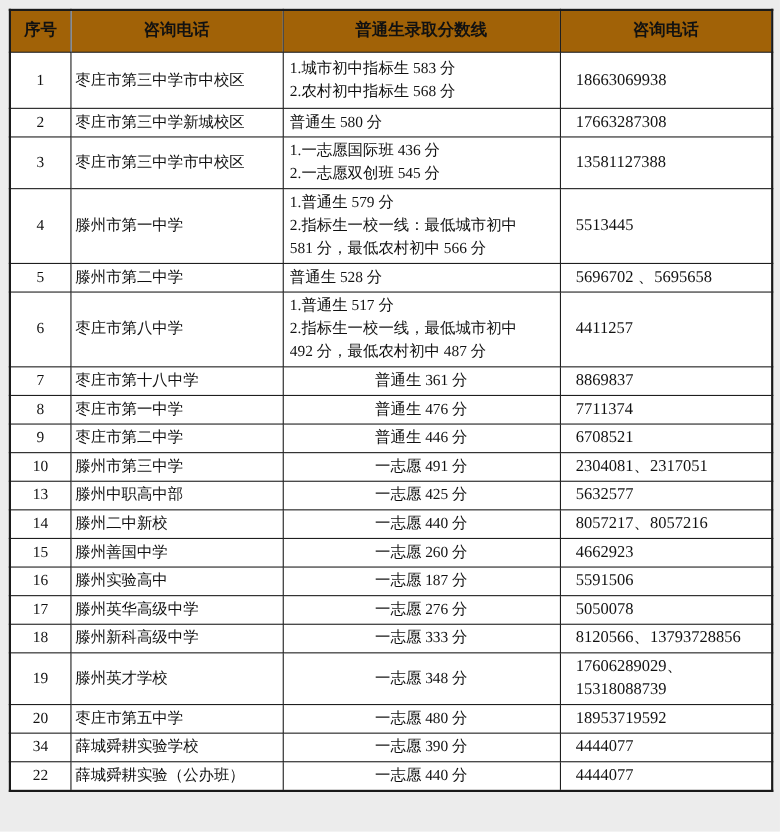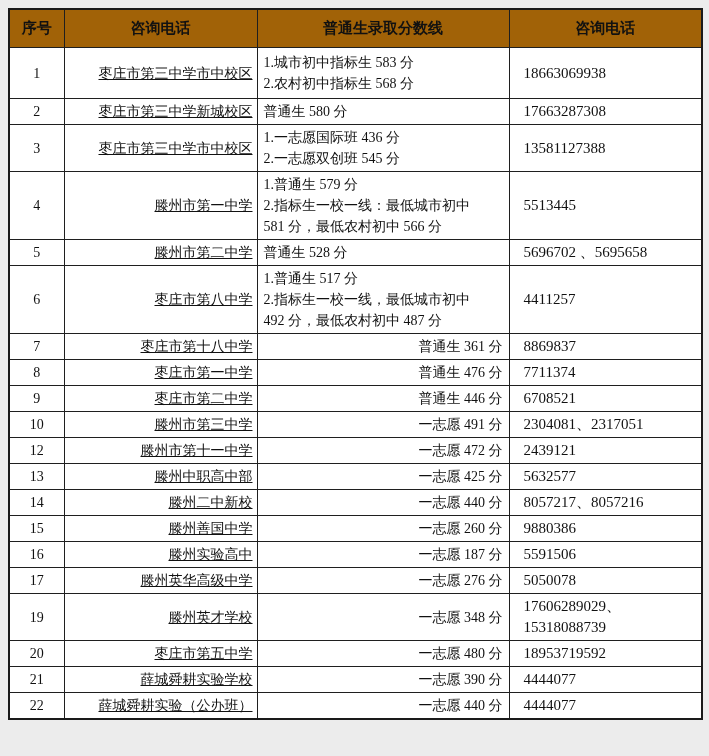--- a/index.html
+++ b/index.html
@@ -31,23 +31,23 @@
     overflow:hidden;
   }
   th{
     font-weight:bold;
     font-size:15px;
     height:37px;
     text-align:center;
     background:#a16207;
   }
   td.no{text-align:center;}
-  td.school{text-align:right;padding:0 4px;text-decoration:underline;}
+  td.school{text-align:left;padding:0 4px;}
   td.score{
-    text-align:right;
+    text-align:center;
     white-space:pre-line;
     padding:2px 6px;
   }
   td.score.al{text-align:left;}
   td.phone{
     text-align:left;
     padding:2px 20px 2px 14px;
     white-space:pre-line;
     font-size:15px;
   }
@@ -137,69 +137,69 @@
         <td class="score">普通生 446 分</td>
         <td class="phone">6708521</td>
       </tr>
       <tr class="s">
         <td class="no">10</td>
         <td class="school">滕州市第三中学</td>
         <td class="score">一志愿 491 分</td>
         <td class="phone">2304081、2317051</td>
       </tr>
       <tr class="s">
-        <td class="no">12</td>
-        <td class="school">滕州市第十一中学</td>
-        <td class="score">一志愿 472 分</td>
-        <td class="phone">2439121</td>
-      </tr>
-      <tr class="s">
         <td class="no">13</td>
         <td class="school">滕州中职高中部</td>
         <td class="score">一志愿 425 分</td>
         <td class="phone">5632577</td>
       </tr>
       <tr class="s">
         <td class="no">14</td>
         <td class="school">滕州二中新校</td>
         <td class="score">一志愿 440 分</td>
         <td class="phone">8057217、8057216</td>
       </tr>
       <tr class="s">
         <td class="no">15</td>
         <td class="school">滕州善国中学</td>
         <td class="score">一志愿 260 分</td>
-        <td class="phone">9880386</td>
+        <td class="phone">4662923</td>
       </tr>
       <tr class="s">
         <td class="no">16</td>
         <td class="school">滕州实验高中</td>
         <td class="score">一志愿 187 分</td>
         <td class="phone">5591506</td>
       </tr>
       <tr class="s">
         <td class="no">17</td>
         <td class="school">滕州英华高级中学</td>
         <td class="score">一志愿 276 分</td>
         <td class="phone">5050078</td>
       </tr>
       <tr class="s">
+        <td class="no">18</td>
+        <td class="school">滕州新科高级中学</td>
+        <td class="score">一志愿 333 分</td>
+        <td class="phone">8120566、13793728856</td>
+      </tr>
+      <tr class="s">
         <td class="no">19</td>
         <td class="school">滕州英才学校</td>
         <td class="score">一志愿 348 分</td>
         <td class="phone">17606289029、15318088739</td>
       </tr>
       <tr class="s">
         <td class="no">20</td>
         <td class="school">枣庄市第五中学</td>
         <td class="score">一志愿 480 分</td>
         <td class="phone">18953719592</td>
       </tr>
       <tr class="s">
-        <td class="no">21</td>
+        <td class="no">34</td>
         <td class="school">薛城舜耕实验学校</td>
         <td class="score">一志愿 390 分</td>
         <td class="phone">4444077</td>
       </tr>
       <tr class="s">
         <td class="no">22</td>
         <td class="school">薛城舜耕实验（公办班）</td>
         <td class="score">一志愿 440 分</td>
         <td class="phone">4444077</td>
       </tr>

